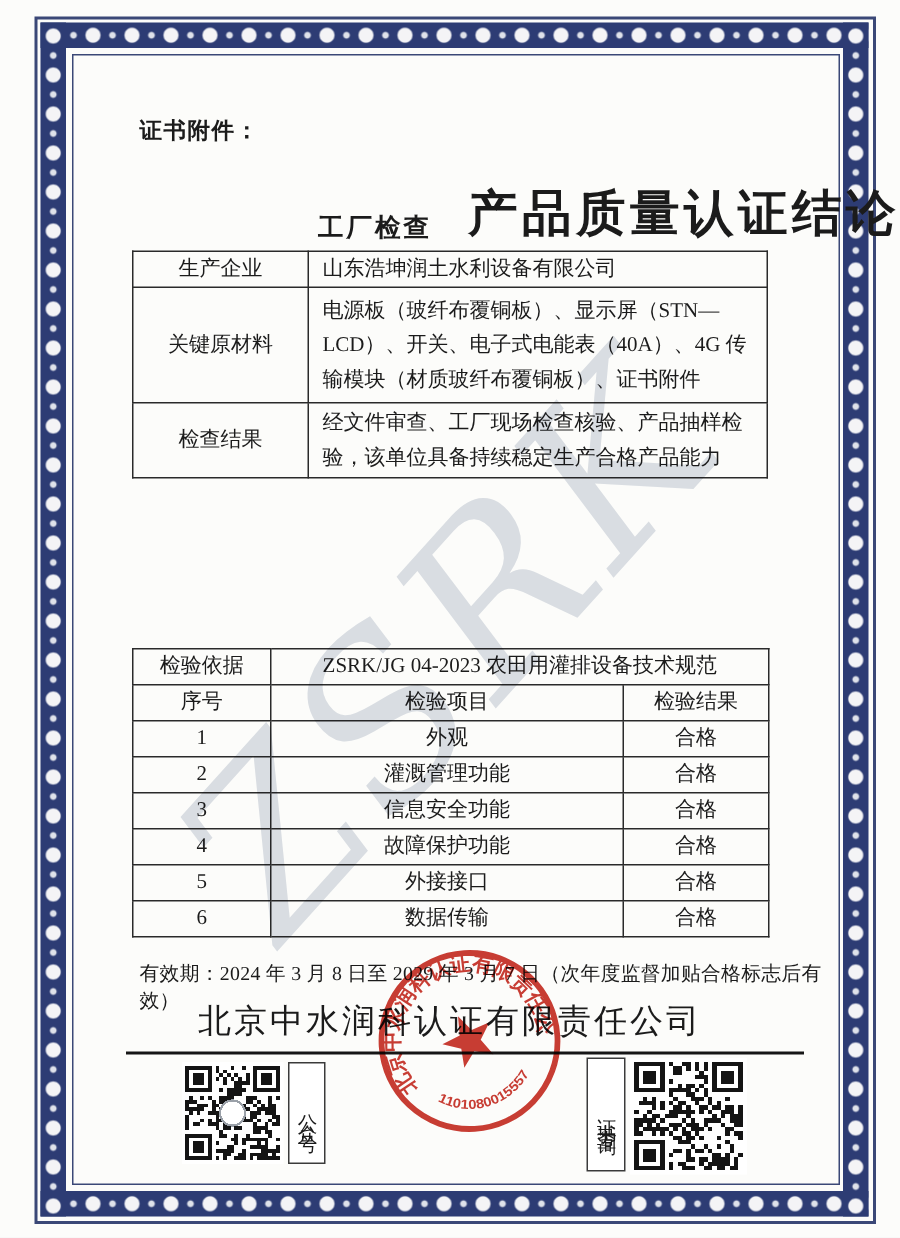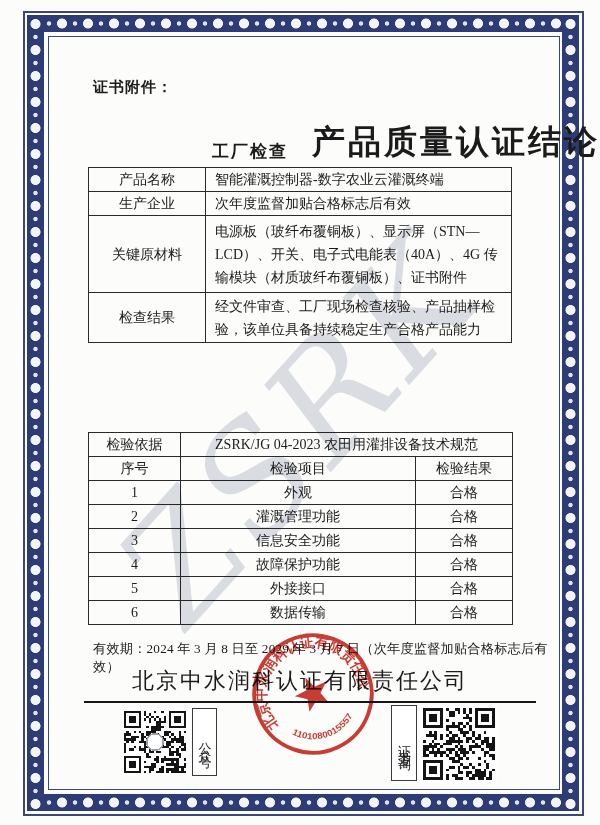--- a/index.html
+++ b/index.html
@@ -94,27 +94,23 @@
   <div class="doc-title">产品质量认证结论</div>
 
   <div class="sec-head" id="factory-head">工厂检查</div>
 
   <table id="factory-table">
     <colgroup>
         <col class="c1">
         <col>
       </colgroup>
     <tbody>
-        <tr class="fr0">
-          <td class="lbl">产品名称</td>
-          <td class="val">智能灌溉控制器-数字农业云灌溉终端</td>
-        </tr>
         <tr class="fr1">
           <td class="lbl">生产企业</td>
-          <td class="val">次年度监督加贴合格标志后有效</td>
+          <td class="val">山东浩坤润土水利设备有限公司</td>
         </tr>
         <tr class="fr4">
           <td class="lbl">关键原材料</td>
           <td class="val">电源板（玻纤布覆铜板）、显示屏（STN—LCD）、开关、电子式电能表（40A）、4G 传输模块（材质玻纤布覆铜板）、证书附件</td>
         </tr>
         <tr class="fr5">
           <td class="lbl">检查结果</td>
           <td class="val">经文件审查、工厂现场检查核验、产品抽样检验，该单位具备持续稳定生产合格产品能力</td>
         </tr>
       </tbody>

